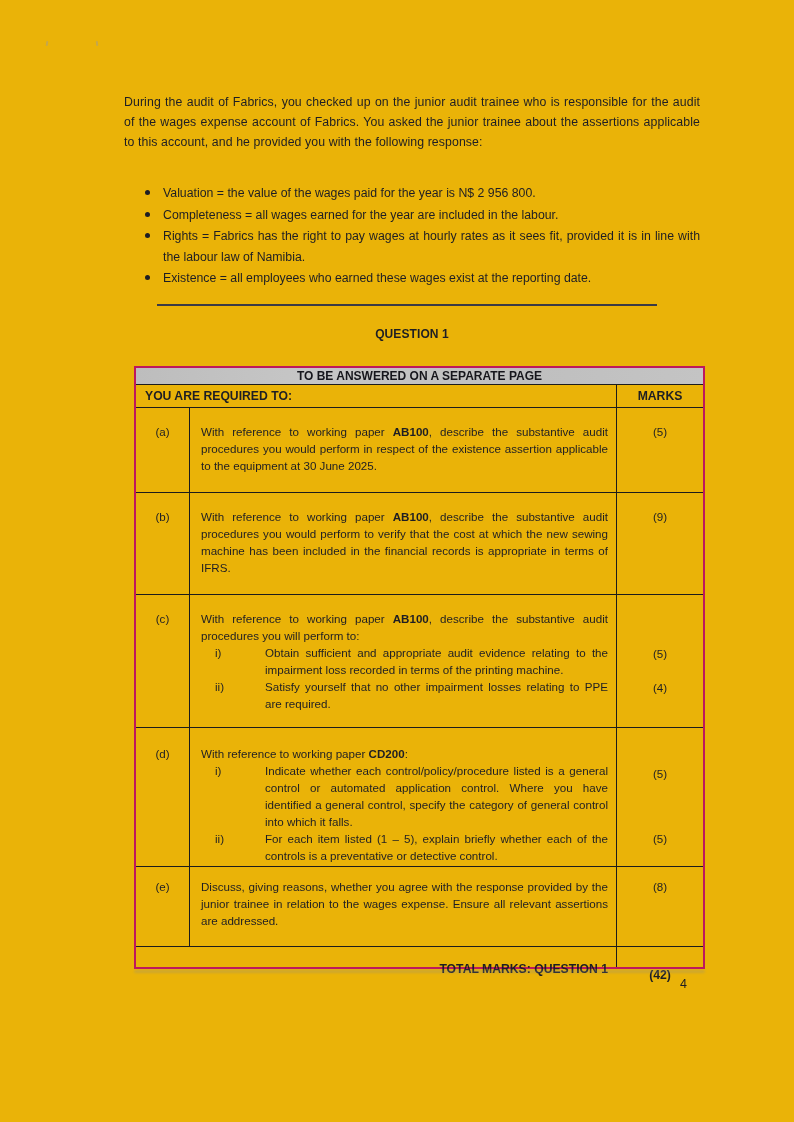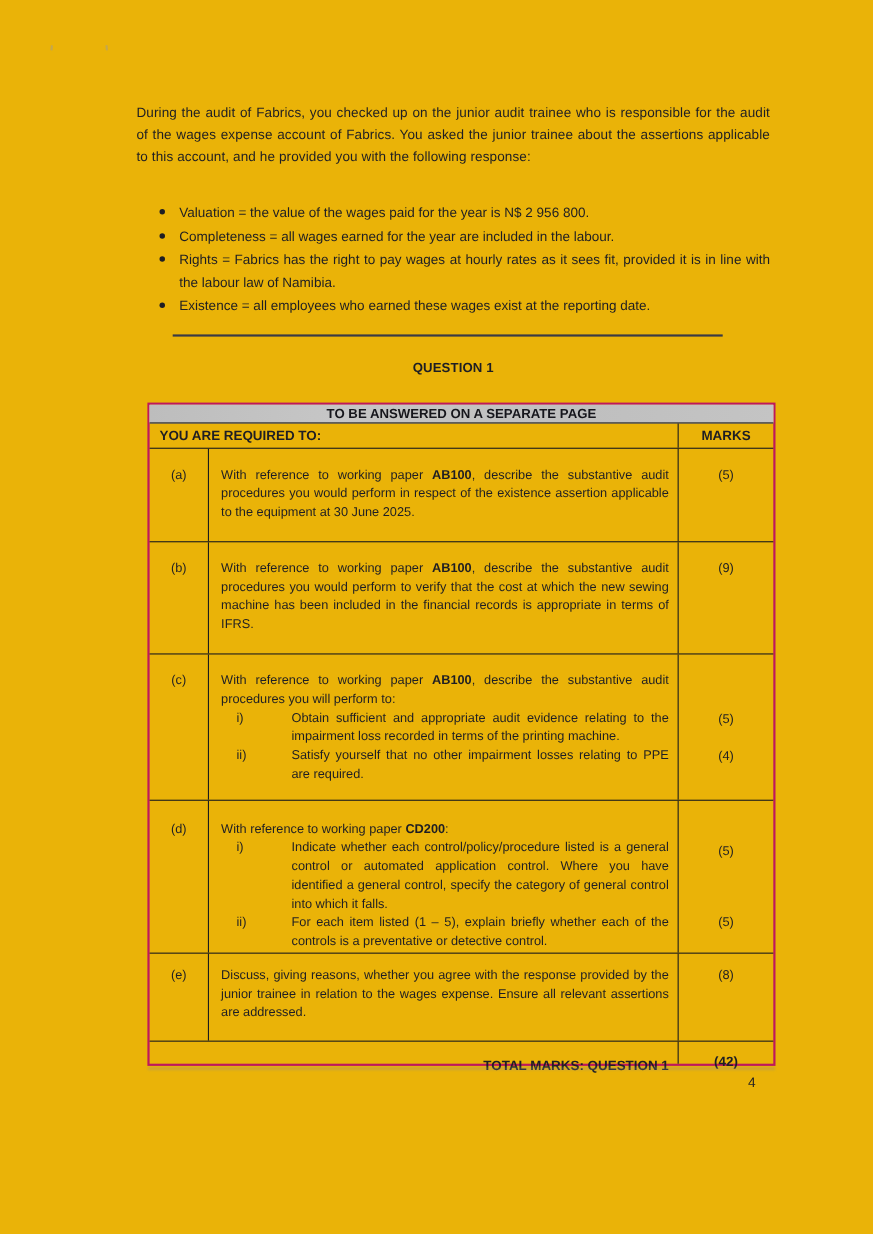--- a/index.html
+++ b/index.html
@@ -146,21 +146,21 @@
   .row-e .mark-0 { top: 11px; }
 
   .total-row { display: flex; height: 20px; }
   .total-left {
     flex: 1;
     text-align: right;
     font-weight: bold;
     font-size: 12.2px;
     padding: 14px 8px 0 0;
   }
-  .total-row .marks-col { font-weight: bold; font-size: 12.2px; padding-top: 10px; }
+  .total-row .marks-col { font-weight: bold; font-size: 12.2px; padding-top: 20px; }
 
   .table-shadow {
     position: absolute;
     left: 134px;
     top: 970px;
     width: 571px;
     height: 3px;
     background: #8a8a8a;
     opacity: .3;
     filter: blur(1.2px);

